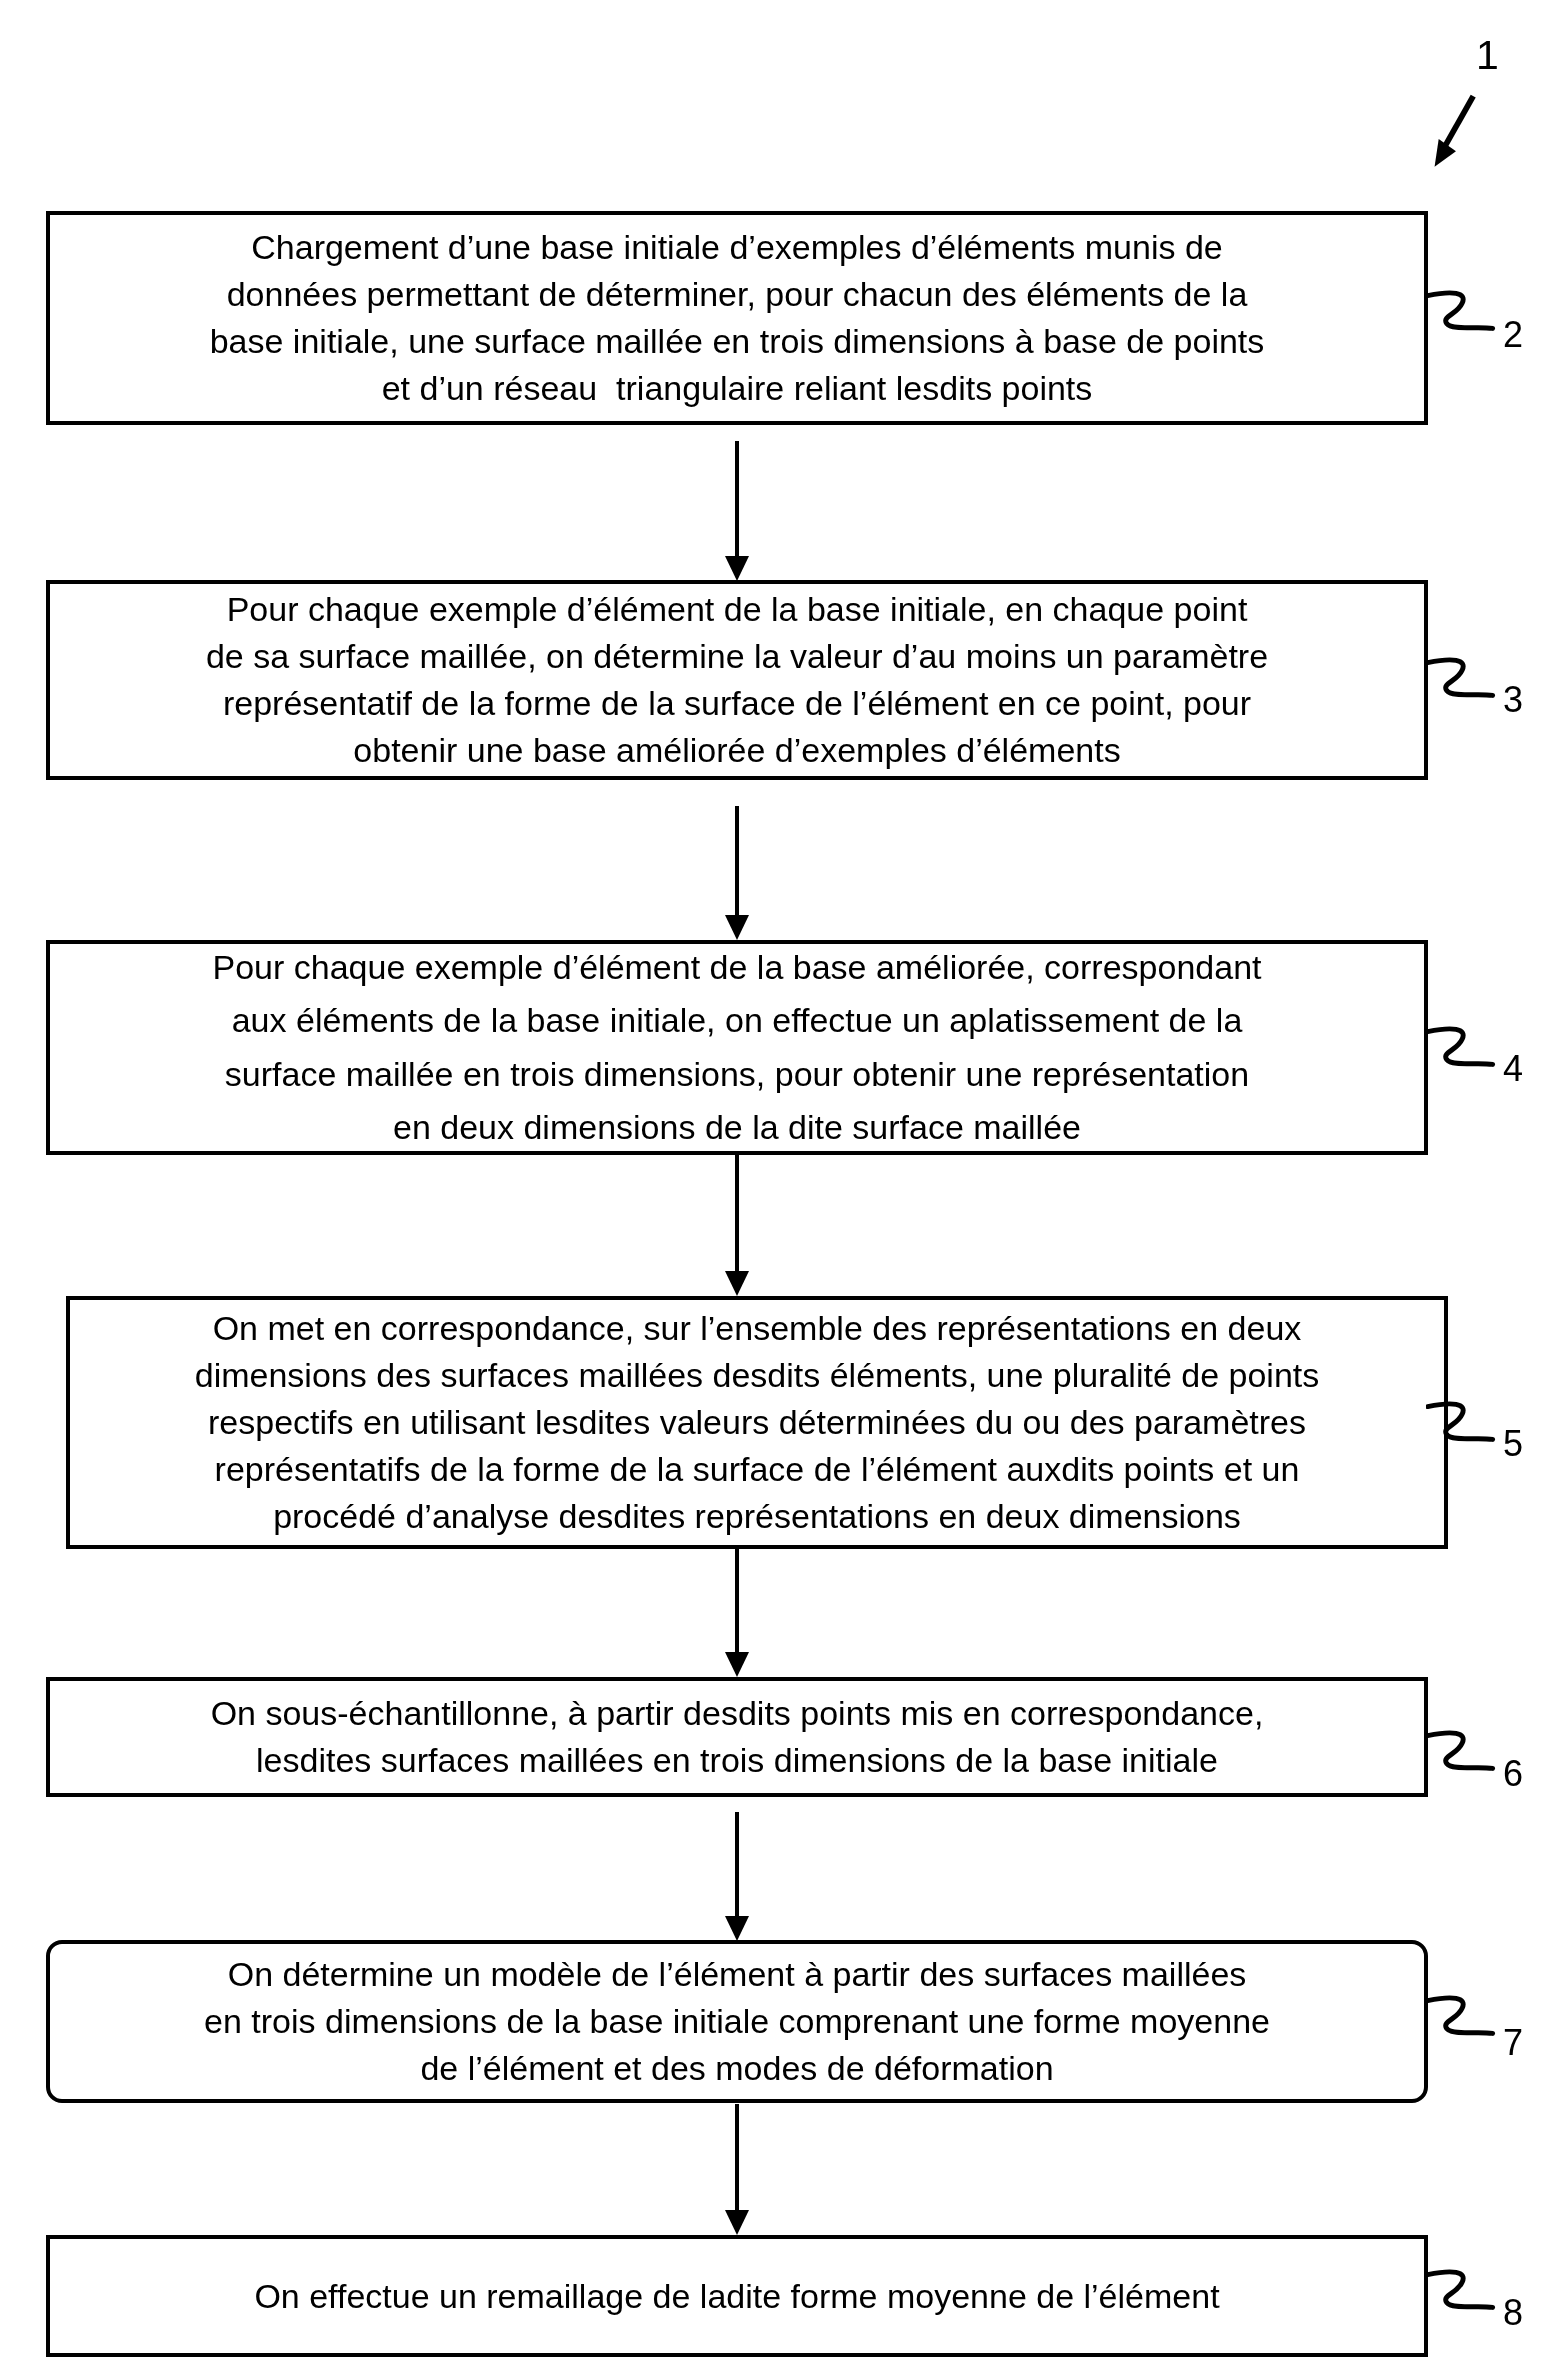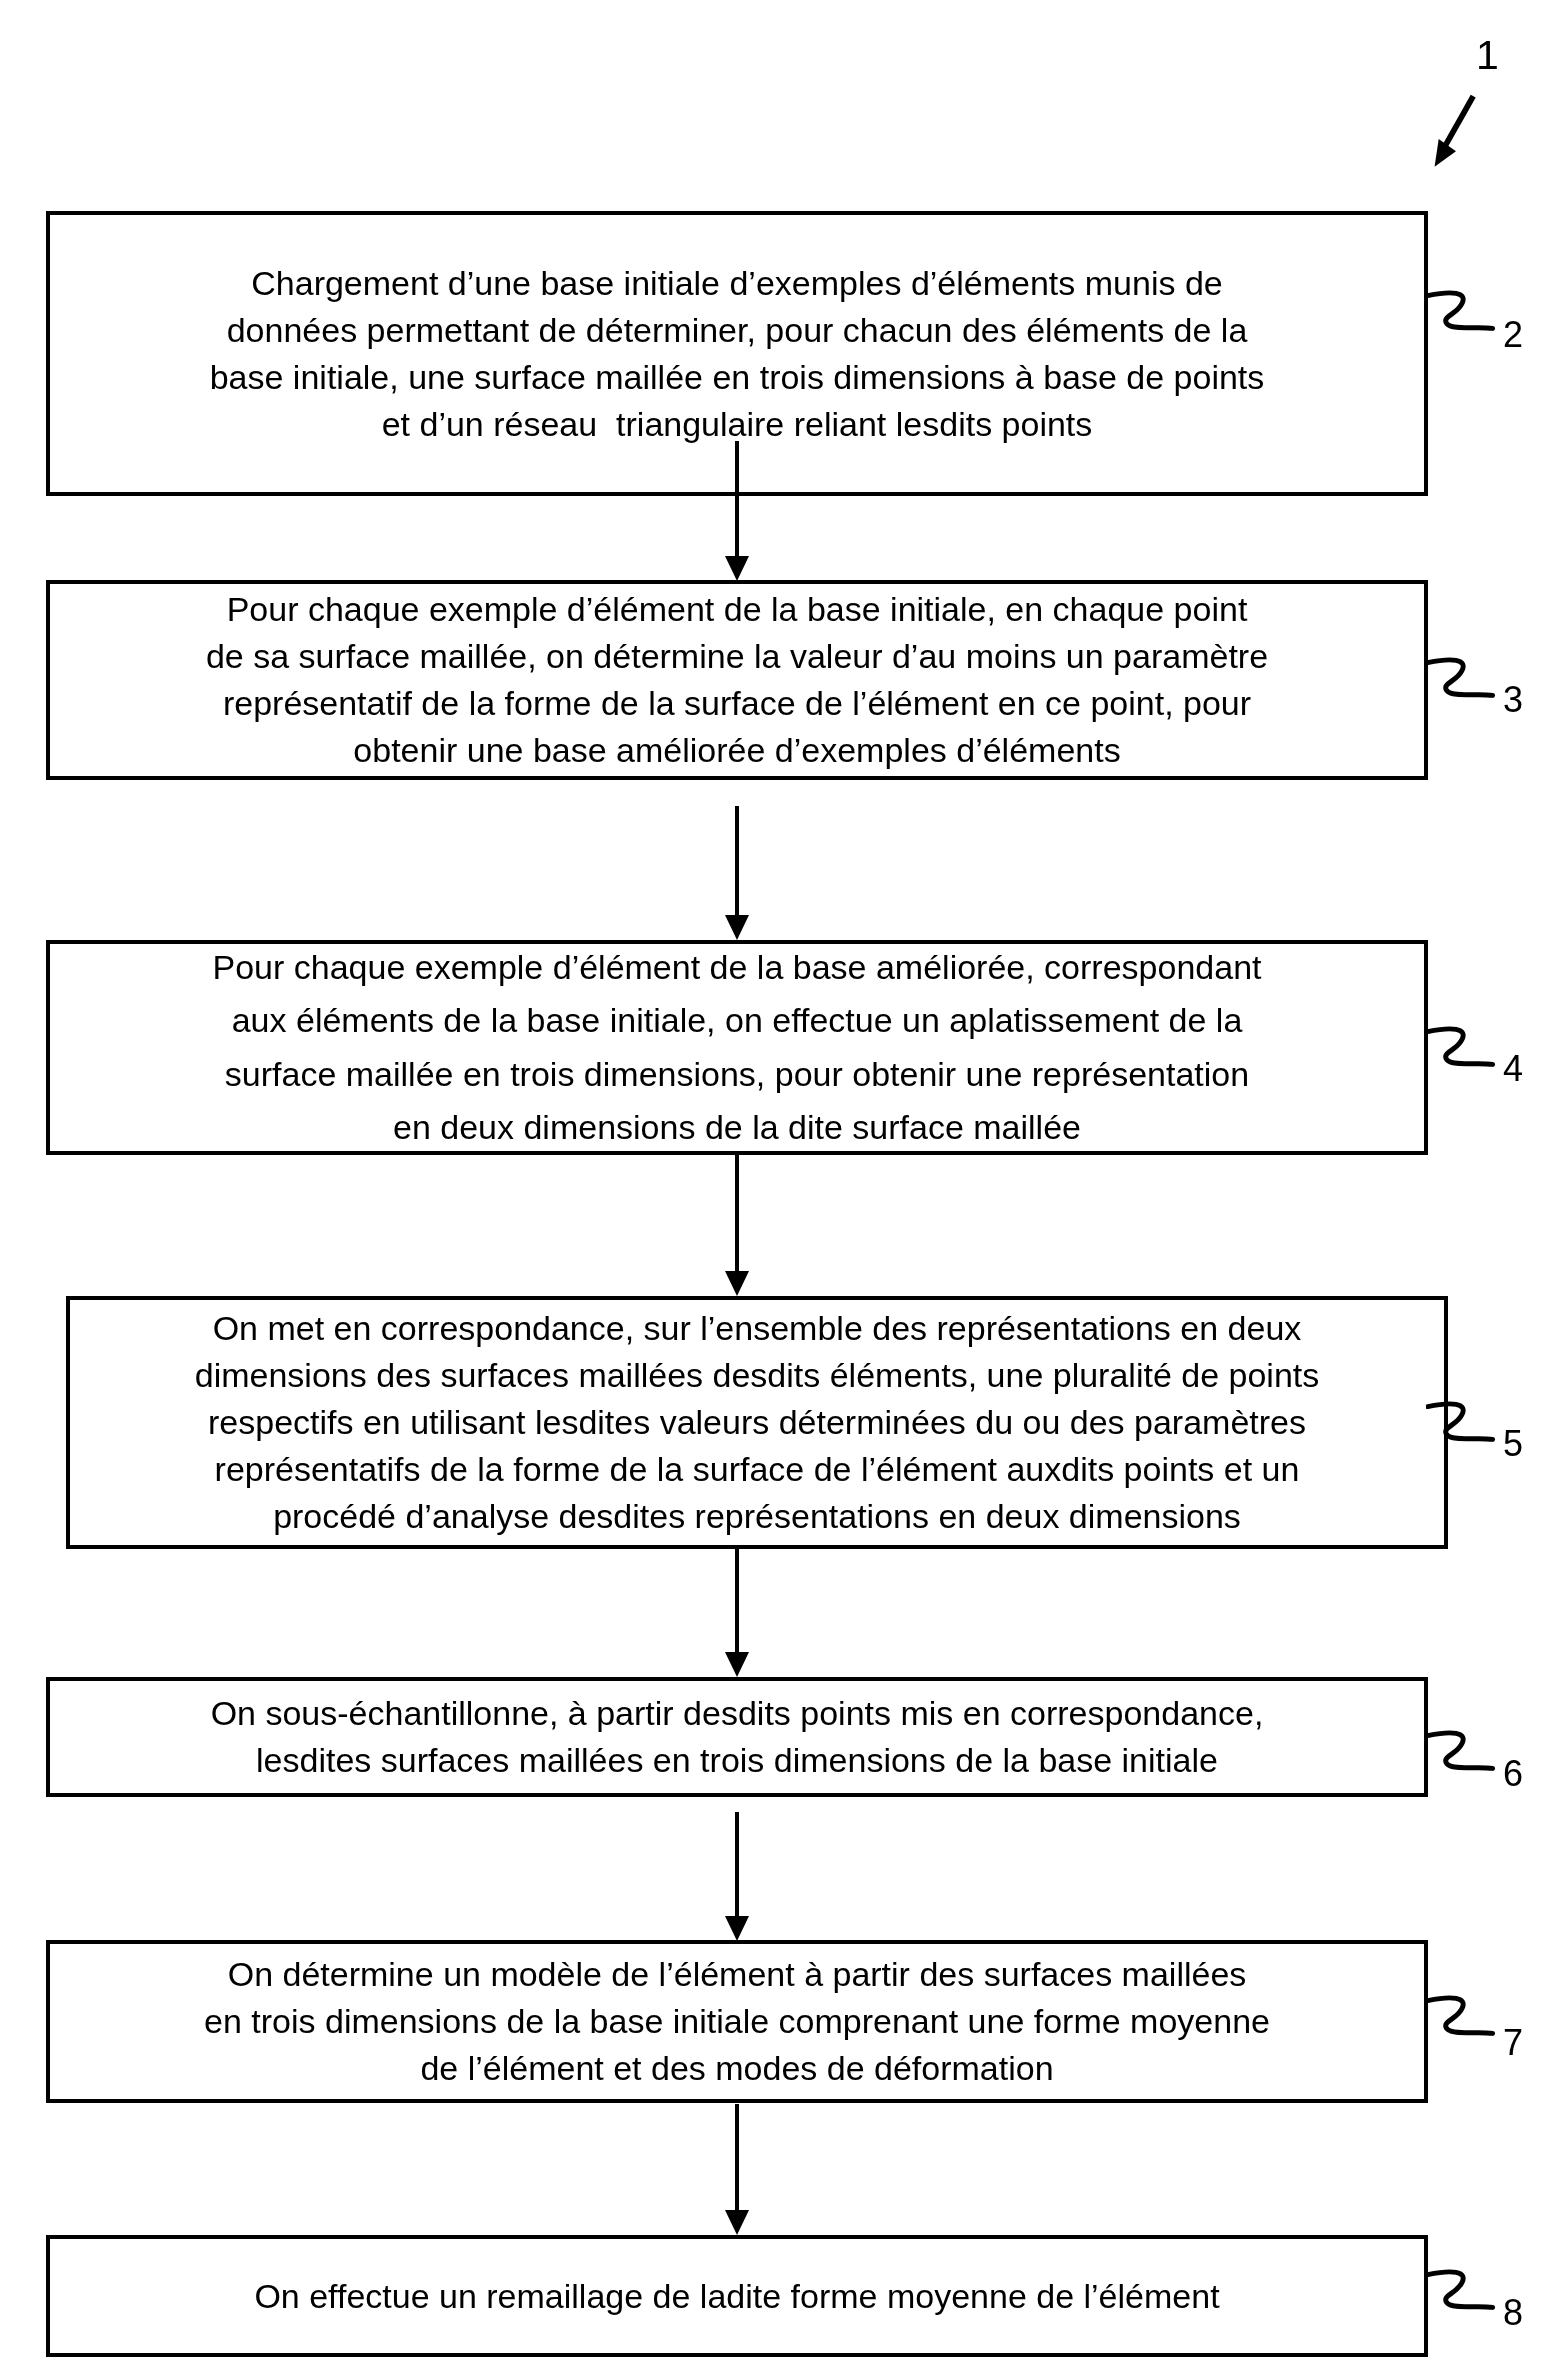--- a/index.html
+++ b/index.html
@@ -19,26 +19,26 @@
     background:#ffffff;
     display:flex;flex-direction:column;
     justify-content:center;align-items:center;
   }
   .line{
     font-size:34px;
     line-height:47px;
     white-space:pre;
     text-align:center;
   }
-  .b1{top:211px;height:285px;}
+  .b1{top:211px;height:214px;}
   .b2{top:580px;height:200px;justify-content:center;}
   .b3{top:940px;height:215px;justify-content:space-between;}
   .b4{top:1296px;height:253px;margin-left:20px;}
   .b5{top:1677px;height:120px;}
-  .b6{top:1940px;height:163px;}
+  .b6{top:1940px;height:163px;border-radius:16px;}
   .b7{top:2235px;height:122px;}
 
   .shaft{position:absolute;left:735px;width:4.1px;background:#000000;}
   .s1{top:441px;height:118px;}
   .s2{top:806px;height:111px;}
   .s3{top:1155px;height:118px;}
   .s4{top:1549px;height:104px;}
   .s5{top:1812px;height:105px;}
   .s6{top:2104px;height:108px;}
 

